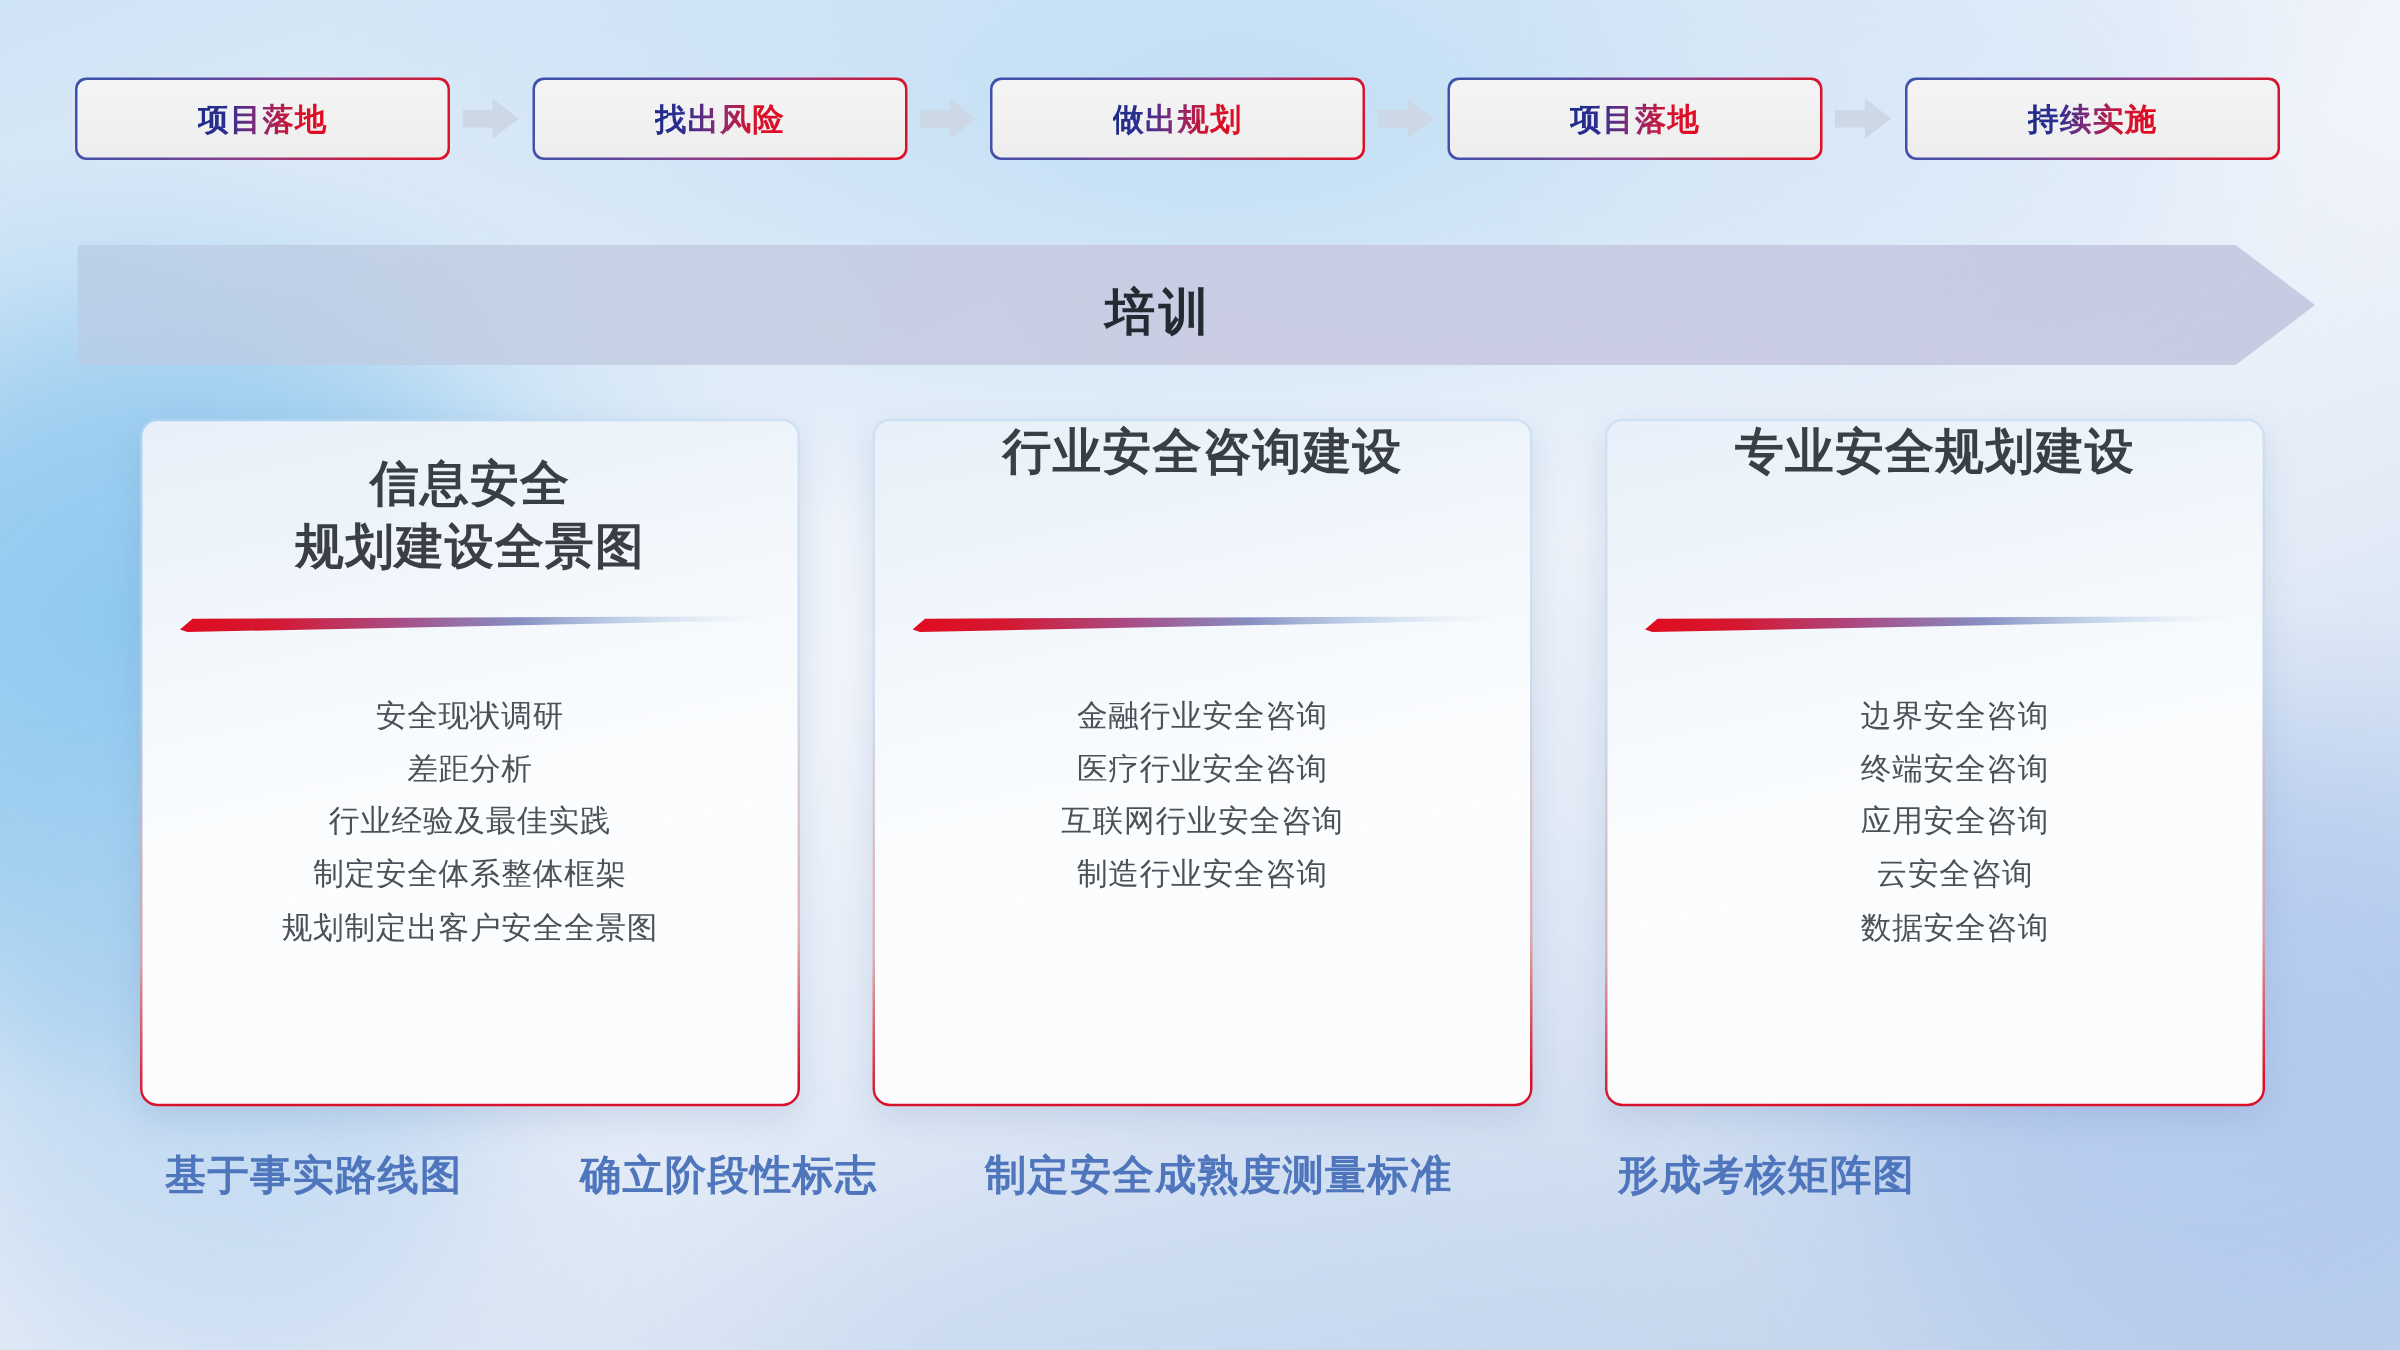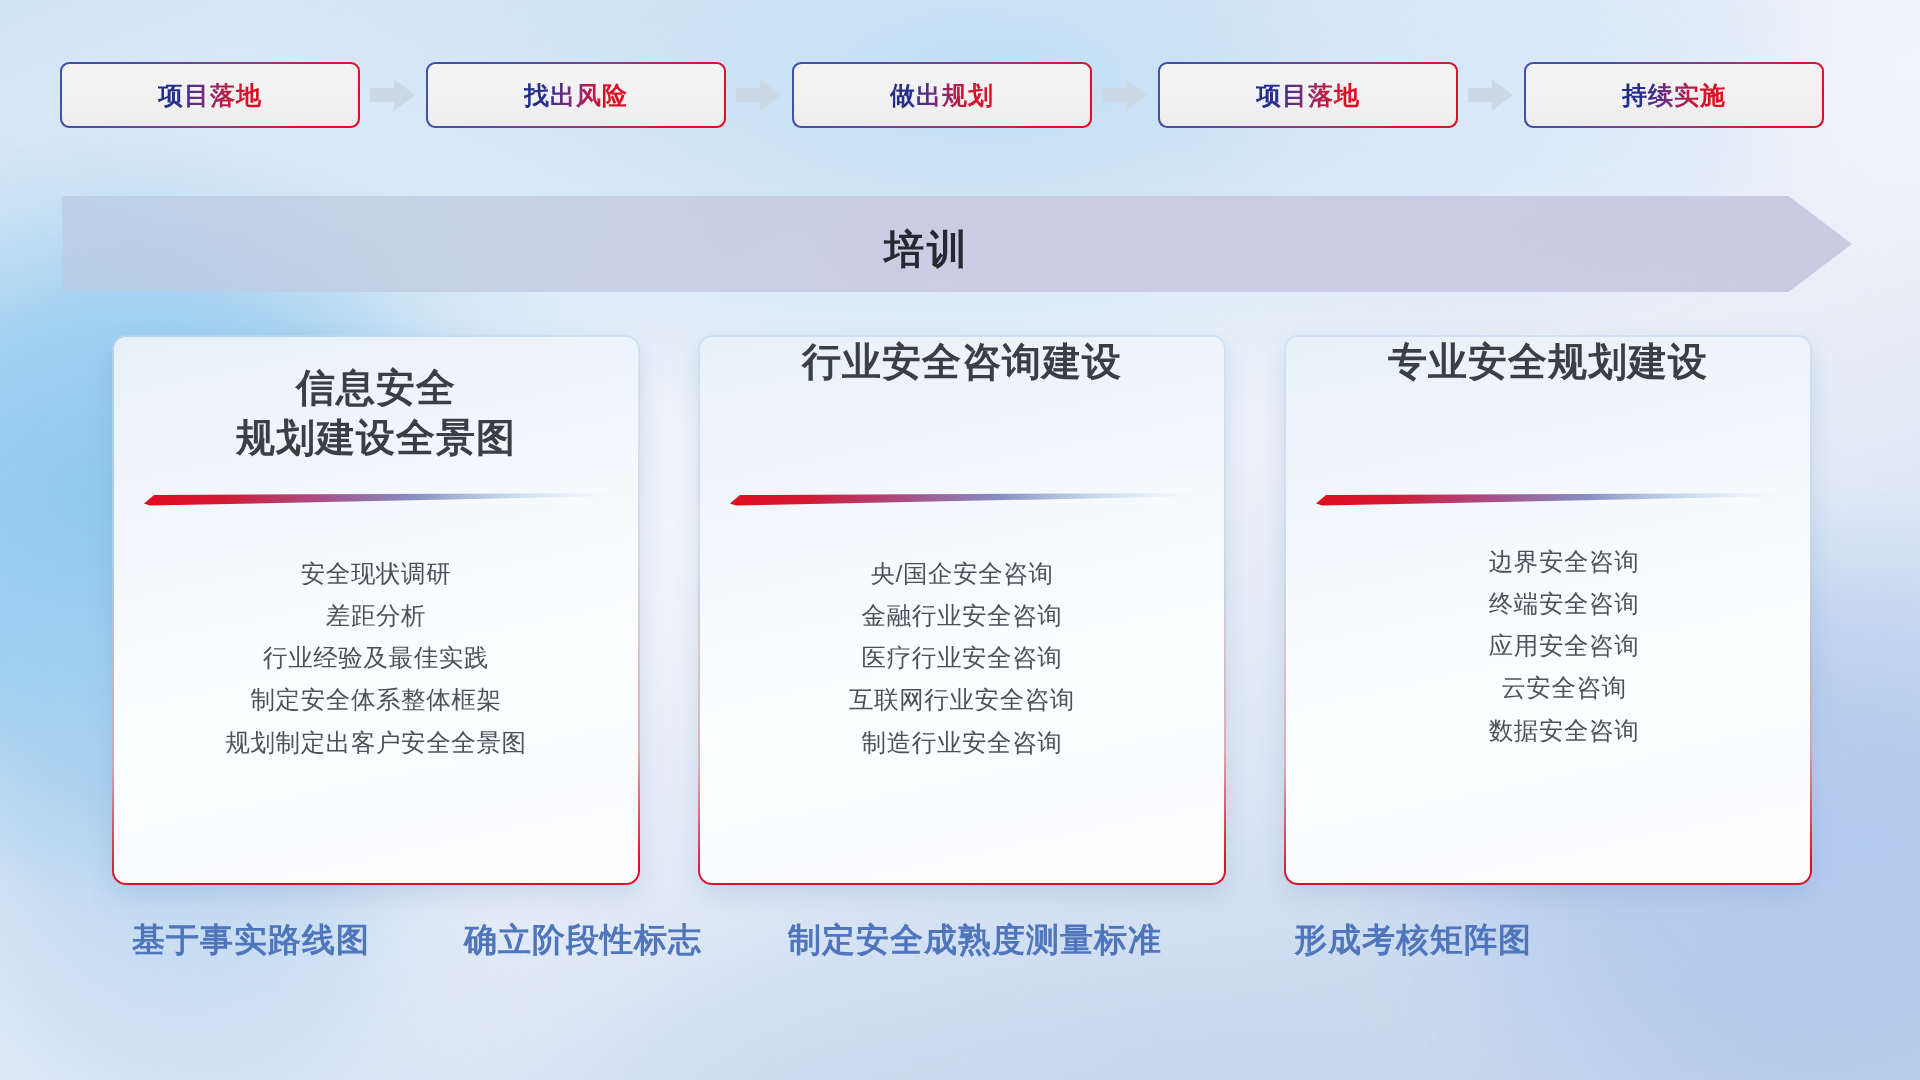--- a/index.html
+++ b/index.html
@@ -327,21 +327,20 @@
                 <stop offset="38%" stop-color="#a0407e" stop-opacity="0.92"></stop>
                 <stop offset="58%" stop-color="#6b74b4" stop-opacity="0.80"></stop>
                 <stop offset="78%" stop-color="#9cb8da" stop-opacity="0.52"></stop>
                 <stop offset="100%" stop-color="#dce8f4" stop-opacity="0.06"></stop>
               </linearGradient>
             </defs>
             <path d="M0 11.5 L10 3 L468 1 L468 4.2 L6 13.6 Z" fill="url(#divGrad2)"></path>
           </svg>
         </div>
         <ul class="card-list" style="top:216px;">
-          <li>央/国企安全咨询</li>
           <li>金融行业安全咨询</li>
           <li>医疗行业安全咨询</li>
           <li>互联网行业安全咨询</li>
           <li>制造行业安全咨询</li>
         </ul>
       </div>
     </div>
 
     <div class="card">
       <div class="card-inner">
@@ -356,21 +355,21 @@
                 <stop offset="16%" stop-color="#d4132c" stop-opacity="0.98"></stop>
                 <stop offset="38%" stop-color="#a0407e" stop-opacity="0.92"></stop>
                 <stop offset="58%" stop-color="#6b74b4" stop-opacity="0.80"></stop>
                 <stop offset="78%" stop-color="#9cb8da" stop-opacity="0.52"></stop>
                 <stop offset="100%" stop-color="#dce8f4" stop-opacity="0.06"></stop>
               </linearGradient>
             </defs>
             <path d="M0 11.5 L10 3 L468 1 L468 4.2 L6 13.6 Z" fill="url(#divGrad3)"></path>
           </svg>
         </div>
-        <ul class="card-list" style="top:204px;padding-left:32px;">
+        <ul class="card-list" style="top:216px;padding-left:32px;">
           <li>边界安全咨询</li>
           <li>终端安全咨询</li>
           <li>应用安全咨询</li>
           <li>云安全咨询</li>
           <li>数据安全咨询</li>
         </ul>
       </div>
     </div>
 
   </div>

